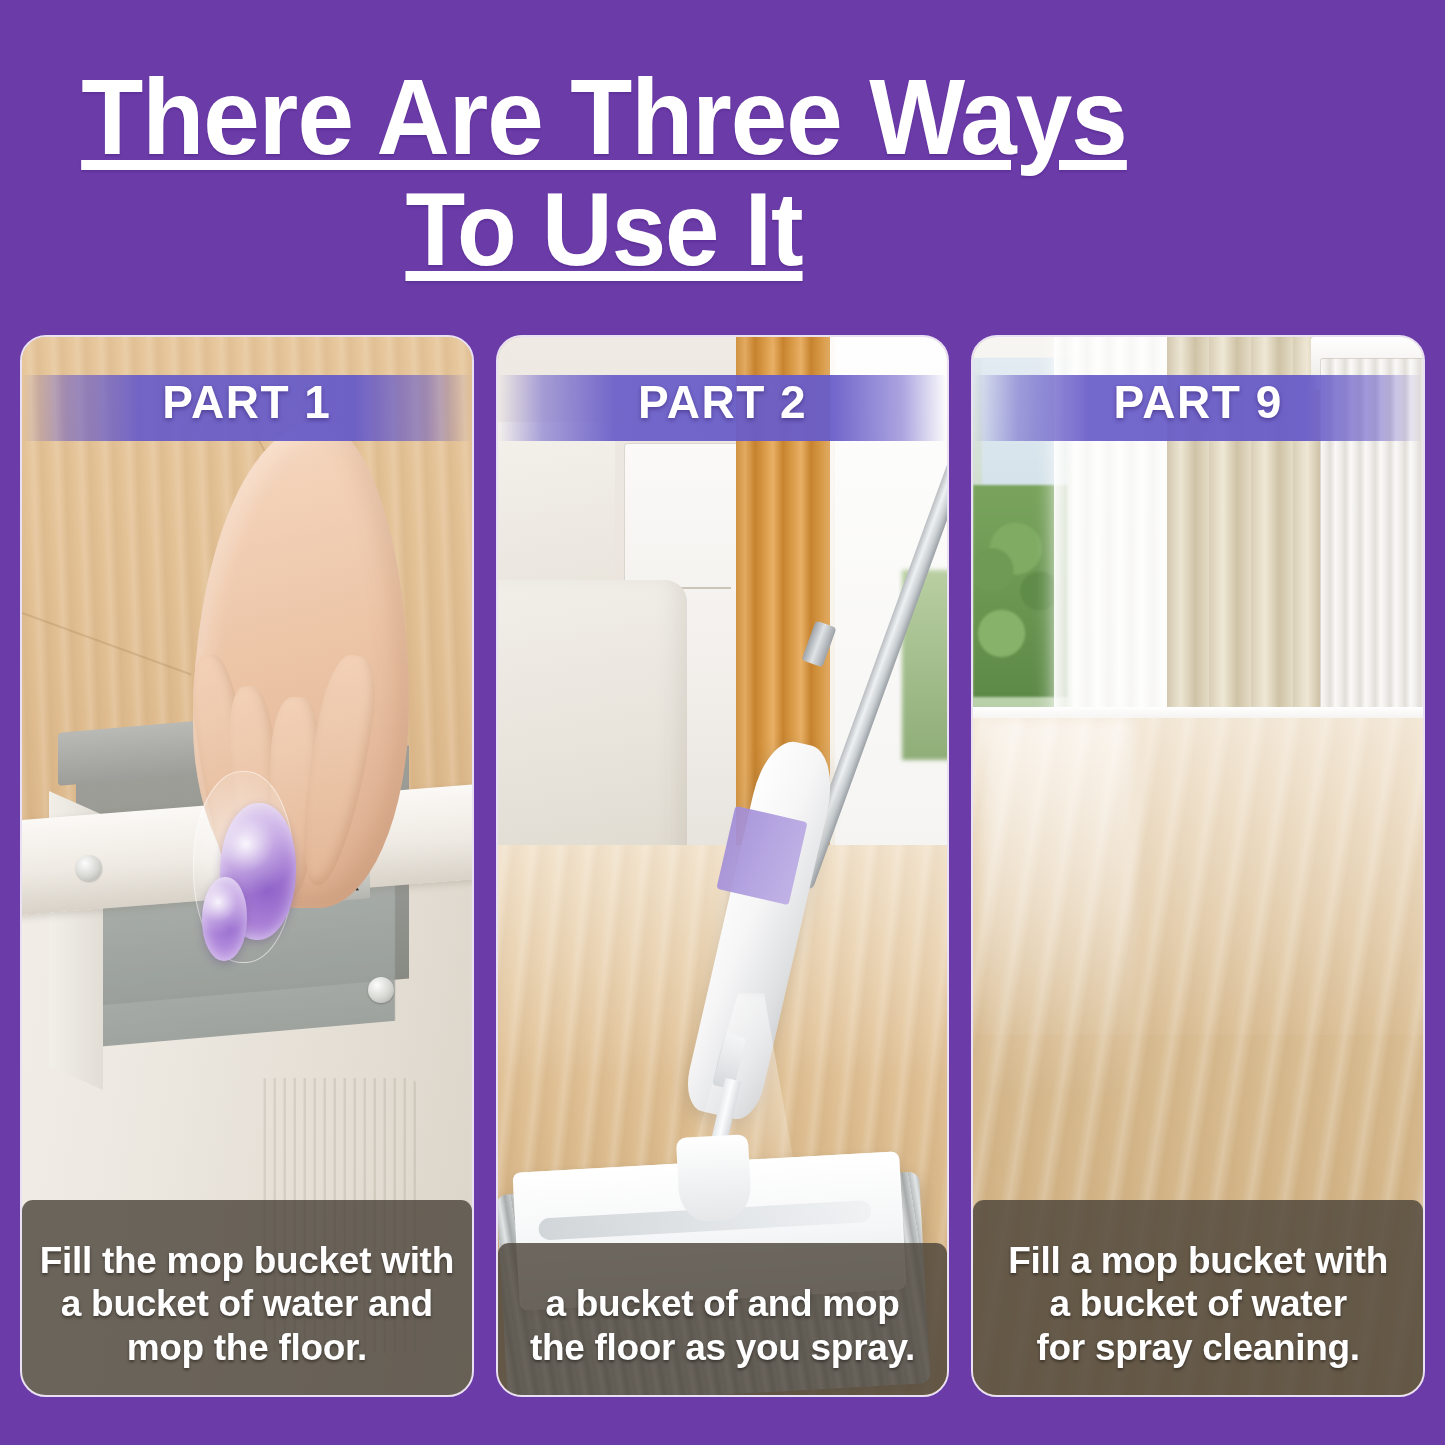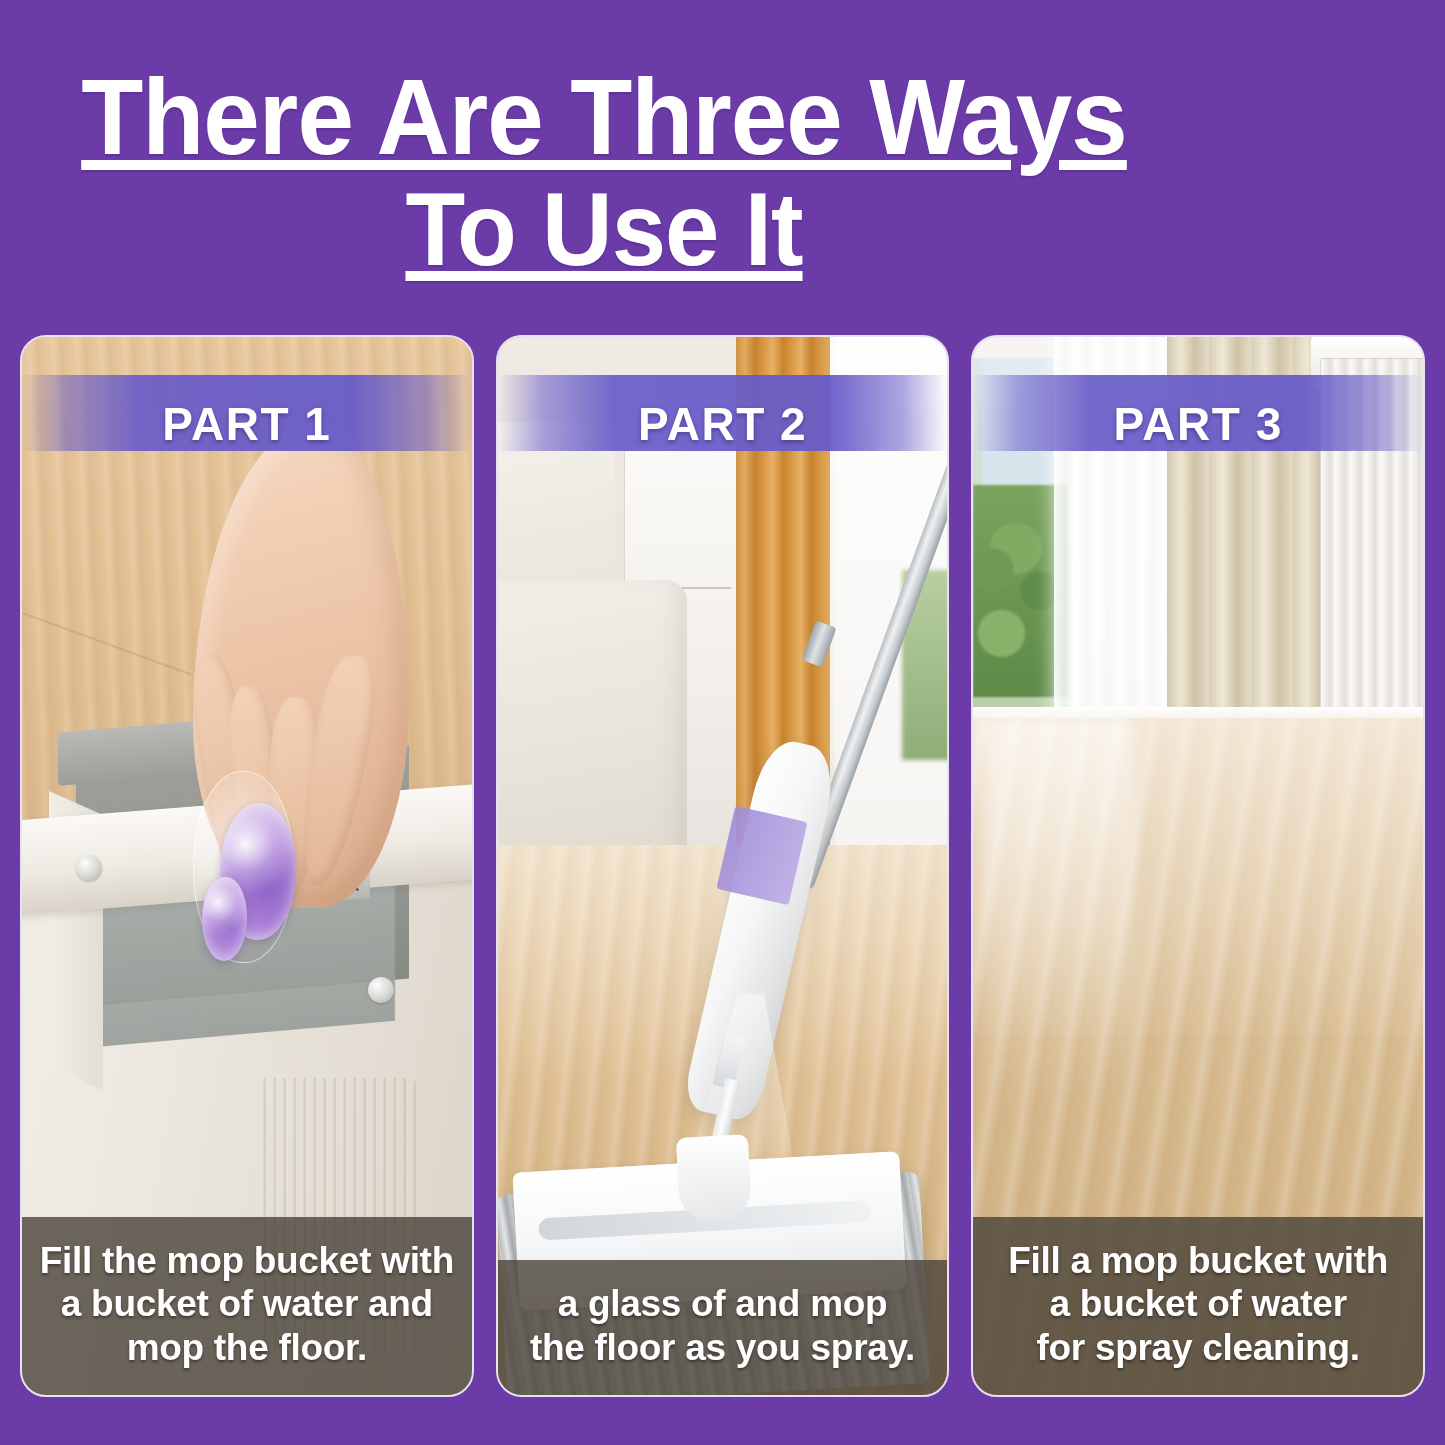--- a/index.html
+++ b/index.html
@@ -364,23 +364,23 @@
   .p3-baseboard {
     position: absolute; left: 0; top: 35%; right: 0; height: 2.5%;
     background: linear-gradient(180deg,#ffffff,#e7e3dc);
   }
 
   
   .part-badge {
     position: absolute;
     left: 0; right: 0;
     top: 38px;
-    height: 76px;
+    height: 66px;
     display: flex;
-    align-items: flex-end;
+    align-items: flex-start;
     justify-content: center;
     background: linear-gradient(90deg,
       rgba(104,92,200,0.0) 0%,
       rgba(104,92,200,0.55) 10%,
       rgba(104,92,200,0.92) 26%,
       rgba(104,92,200,0.95) 74%,
       rgba(104,92,200,0.55) 90%,
       rgba(104,92,200,0.0) 100%);
   }
   .part-badge span {
@@ -389,23 +389,24 @@
     font-size: 46px;
     letter-spacing: 1.5px;
     text-shadow: 0 2px 4px rgba(40,20,90,0.45);
   }
 
   
   .caption {
     position: absolute;
     left: 0; right: 0; bottom: 0;
     background: rgba(74,66,56,0.80);
-    padding: 22px 14px 26px;
+    padding: 39px 14px 26px;
     box-sizing: border-box;
     text-align: center;
+    border-radius: 11px;
   }
   .caption .line {
     display: block;
     color: #ffffff;
     font-weight: bold;
     font-size: 37px;
     line-height: 1.17;
     letter-spacing: -0.3px;
     text-shadow: 0 2px 3px rgba(20,16,12,0.5);
   }
@@ -484,21 +485,21 @@
         <div class="p2-pad"></div>
         <div class="p2-plate"></div>
         <div class="p2-hub"></div>
       </div>
 
       <div class="part-badge">
         <span>PART 2</span>
       </div>
 
       <div class="caption">
-        <span class="line">a glass of and mop</span>
+        <span class="line">a bucket of and mop</span>
         <span class="line">the floor as you spray.</span>
       </div>
     </div>
 
     <div class="panel">
       <div class="scene">
         <div class="p3-wall"></div>
         <div class="p3-window"></div>
         <div class="p3-sky"></div>
         <div class="p3-greenery"></div>
@@ -506,21 +507,21 @@
         <div class="p3-curtain"></div>
         <div class="p3-radiator-top"></div>
         <div class="p3-radiator"></div>
         <div class="p3-baseboard"></div>
         <div class="p3-floor"></div>
         <div class="p3-floor-gloss"></div>
         <div class="p3-reflect"></div>
       </div>
 
       <div class="part-badge">
-        <span>PART 3</span>
+        <span>PART 9</span>
       </div>
 
       <div class="caption">
         <span class="line">Fill a mop bucket with</span>
         <span class="line">a bucket of water</span>
         <span class="line">for spray cleaning.</span>
       </div>
     </div>
 
   </div>

